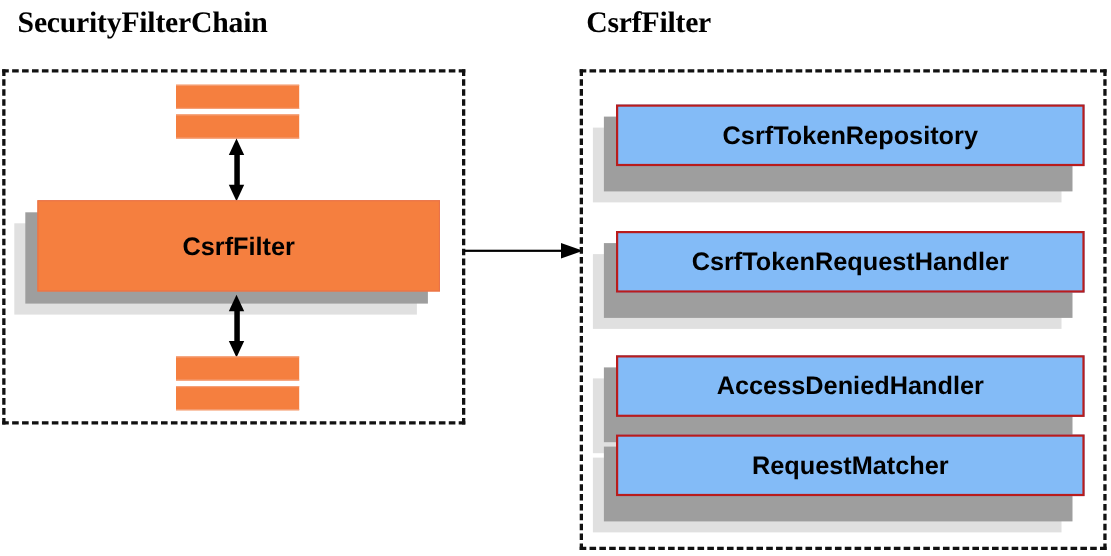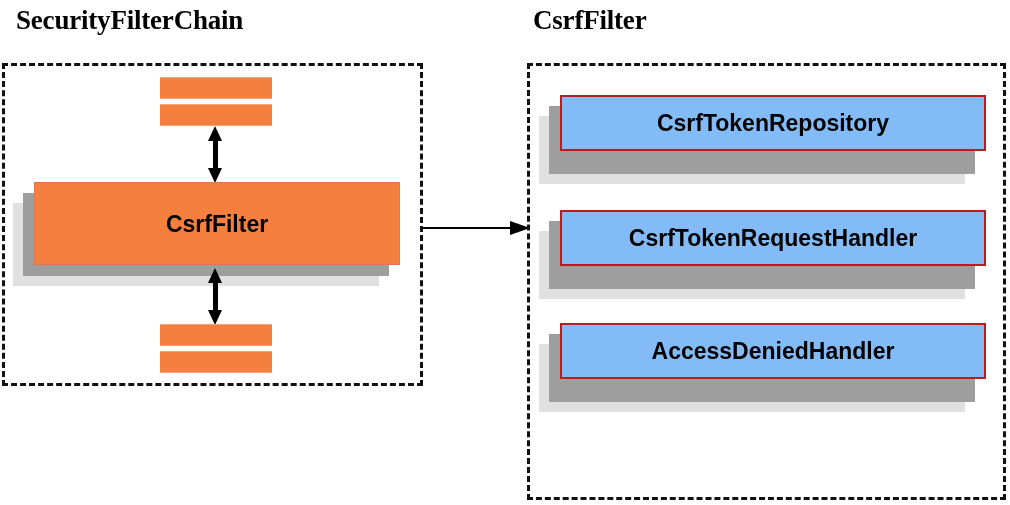--- a/index.html
+++ b/index.html
@@ -218,14 +218,21 @@
   </div>
 
   <div class="stack blue-card" style="top:295px;margin-top:28px;">
     <div class="shadow-light"></div>
     <div class="shadow-mid"></div>
     <div class="face">
       <div class="card-label">AccessDeniedHandler</div>
     </div>
   </div>
 
+  <div class="stack blue-card" style="top:395px;">
+    <div class="shadow-light"></div>
+    <div class="shadow-mid"></div>
+    <div class="face">
+      <div class="card-label">RequestMatcher</div>
+    </div>
+  </div>
 
 </div>
 
 </body></html>

